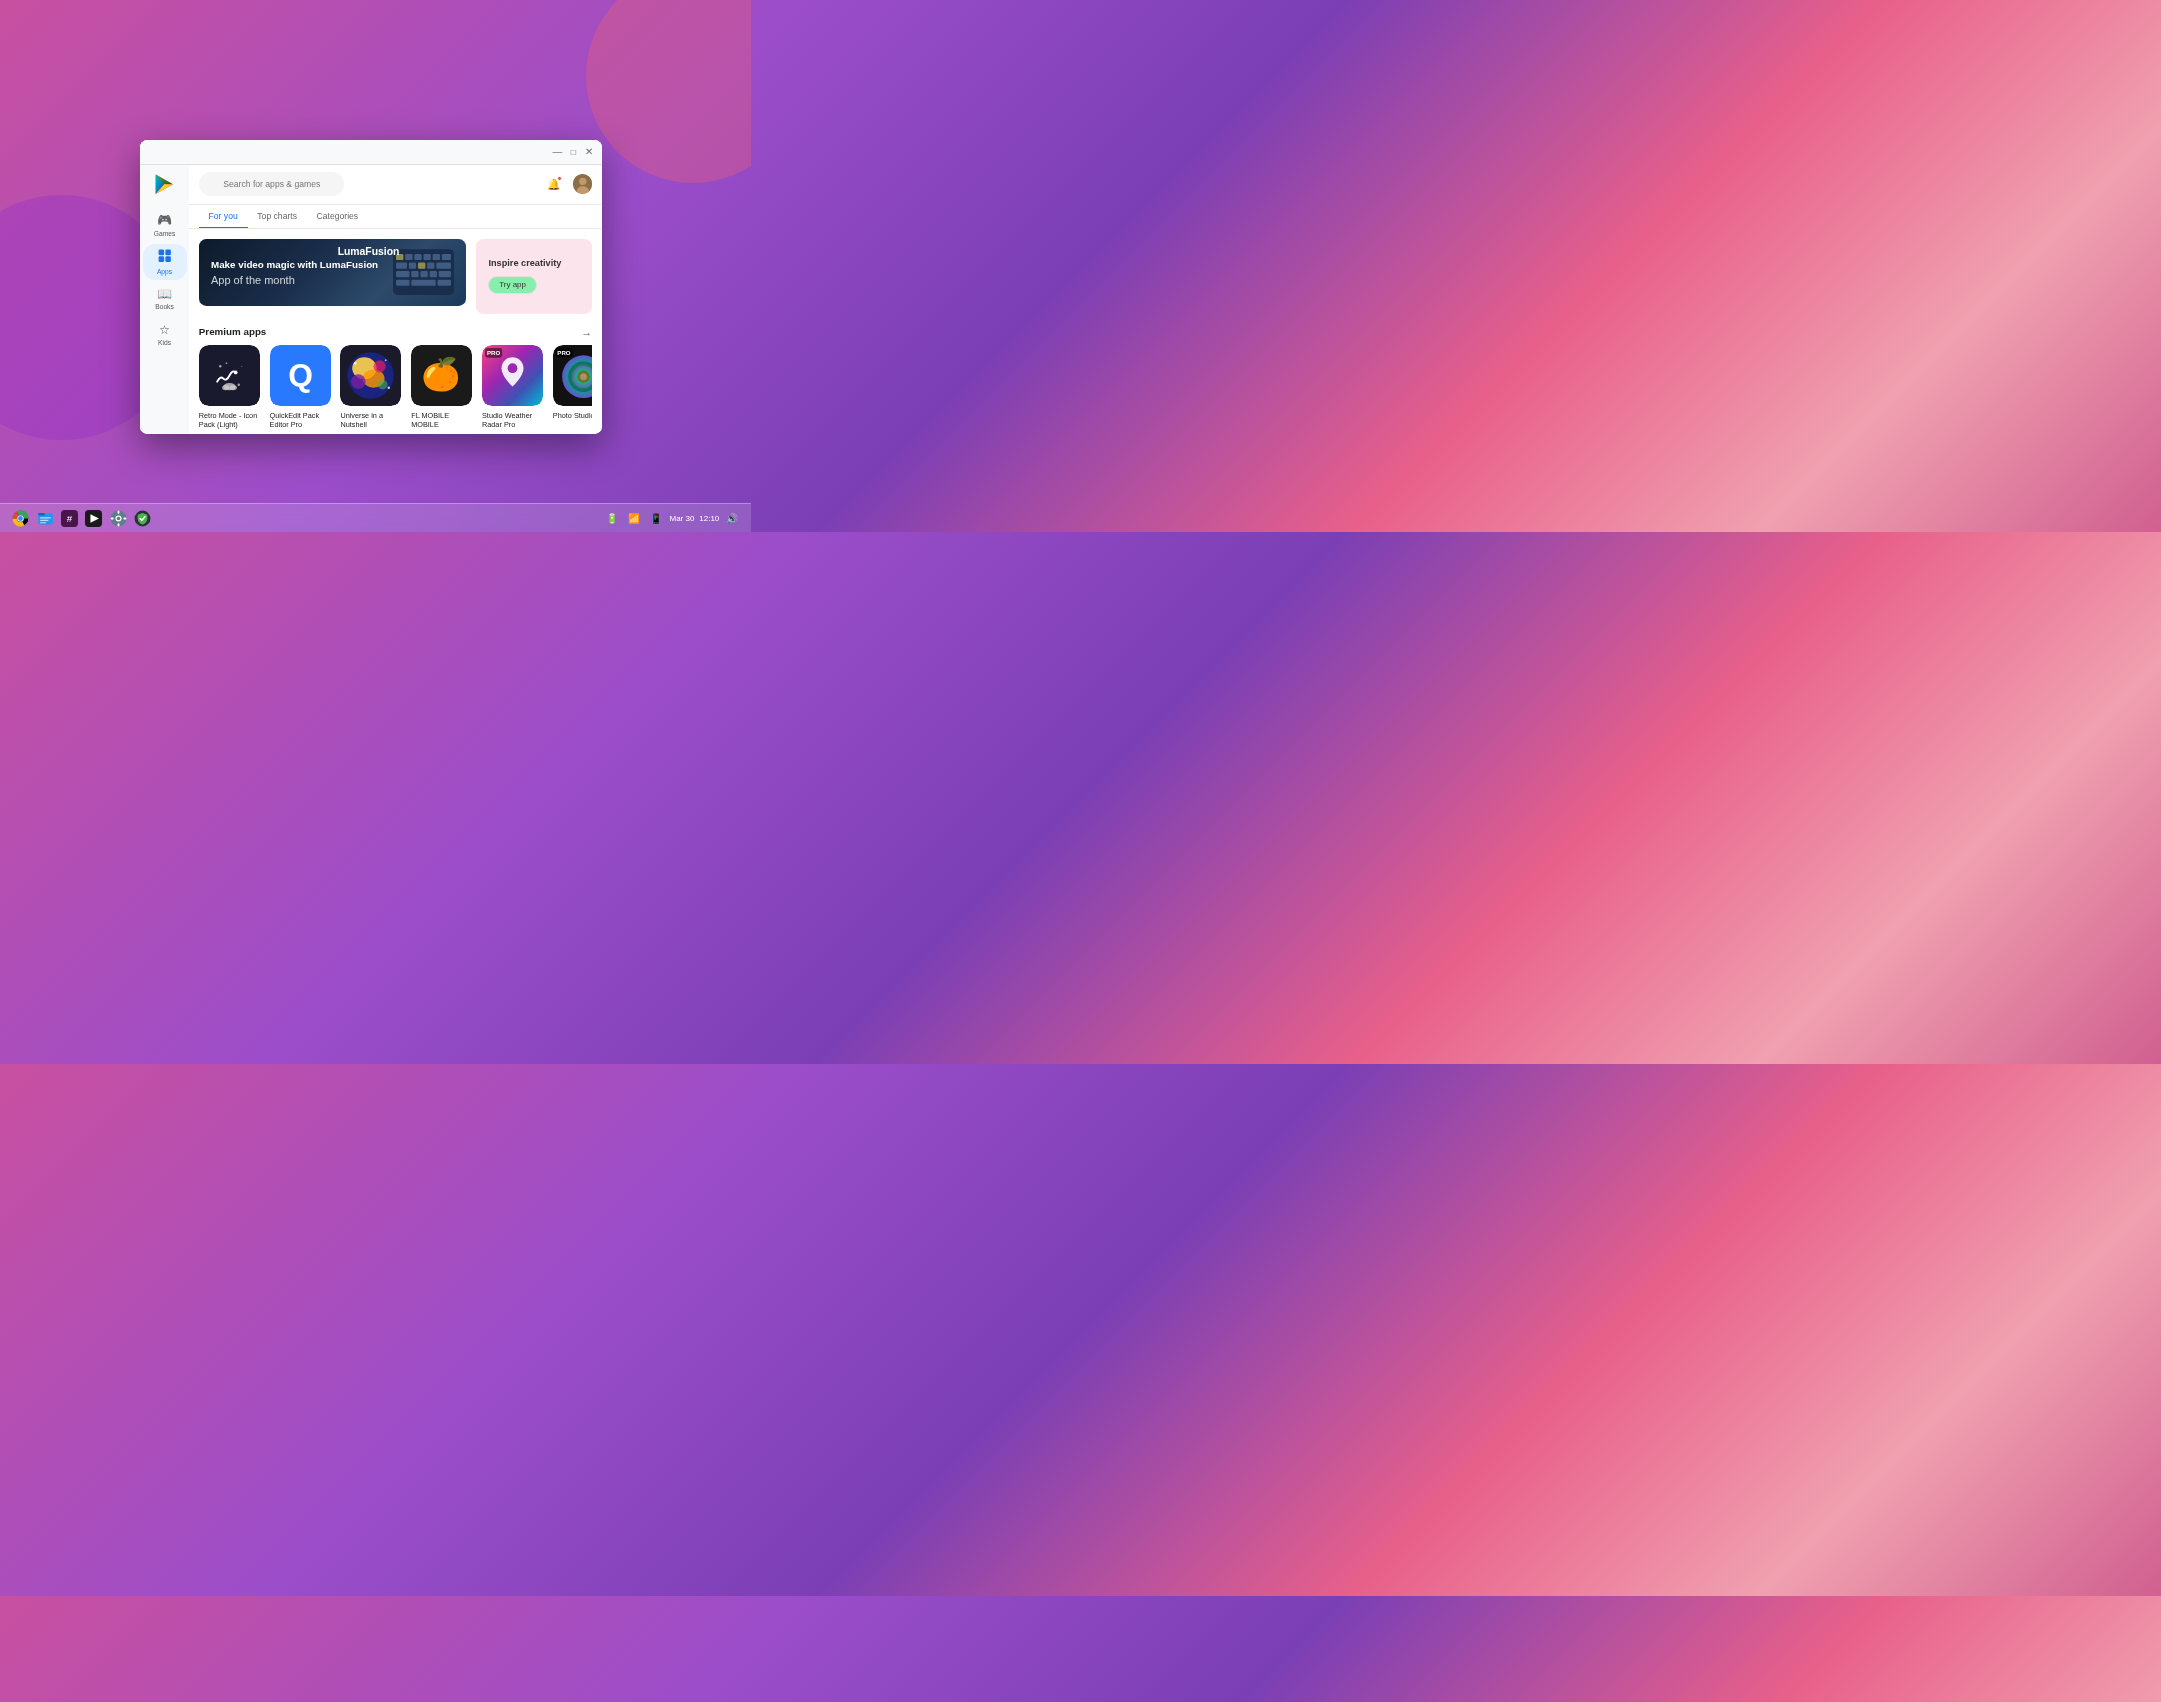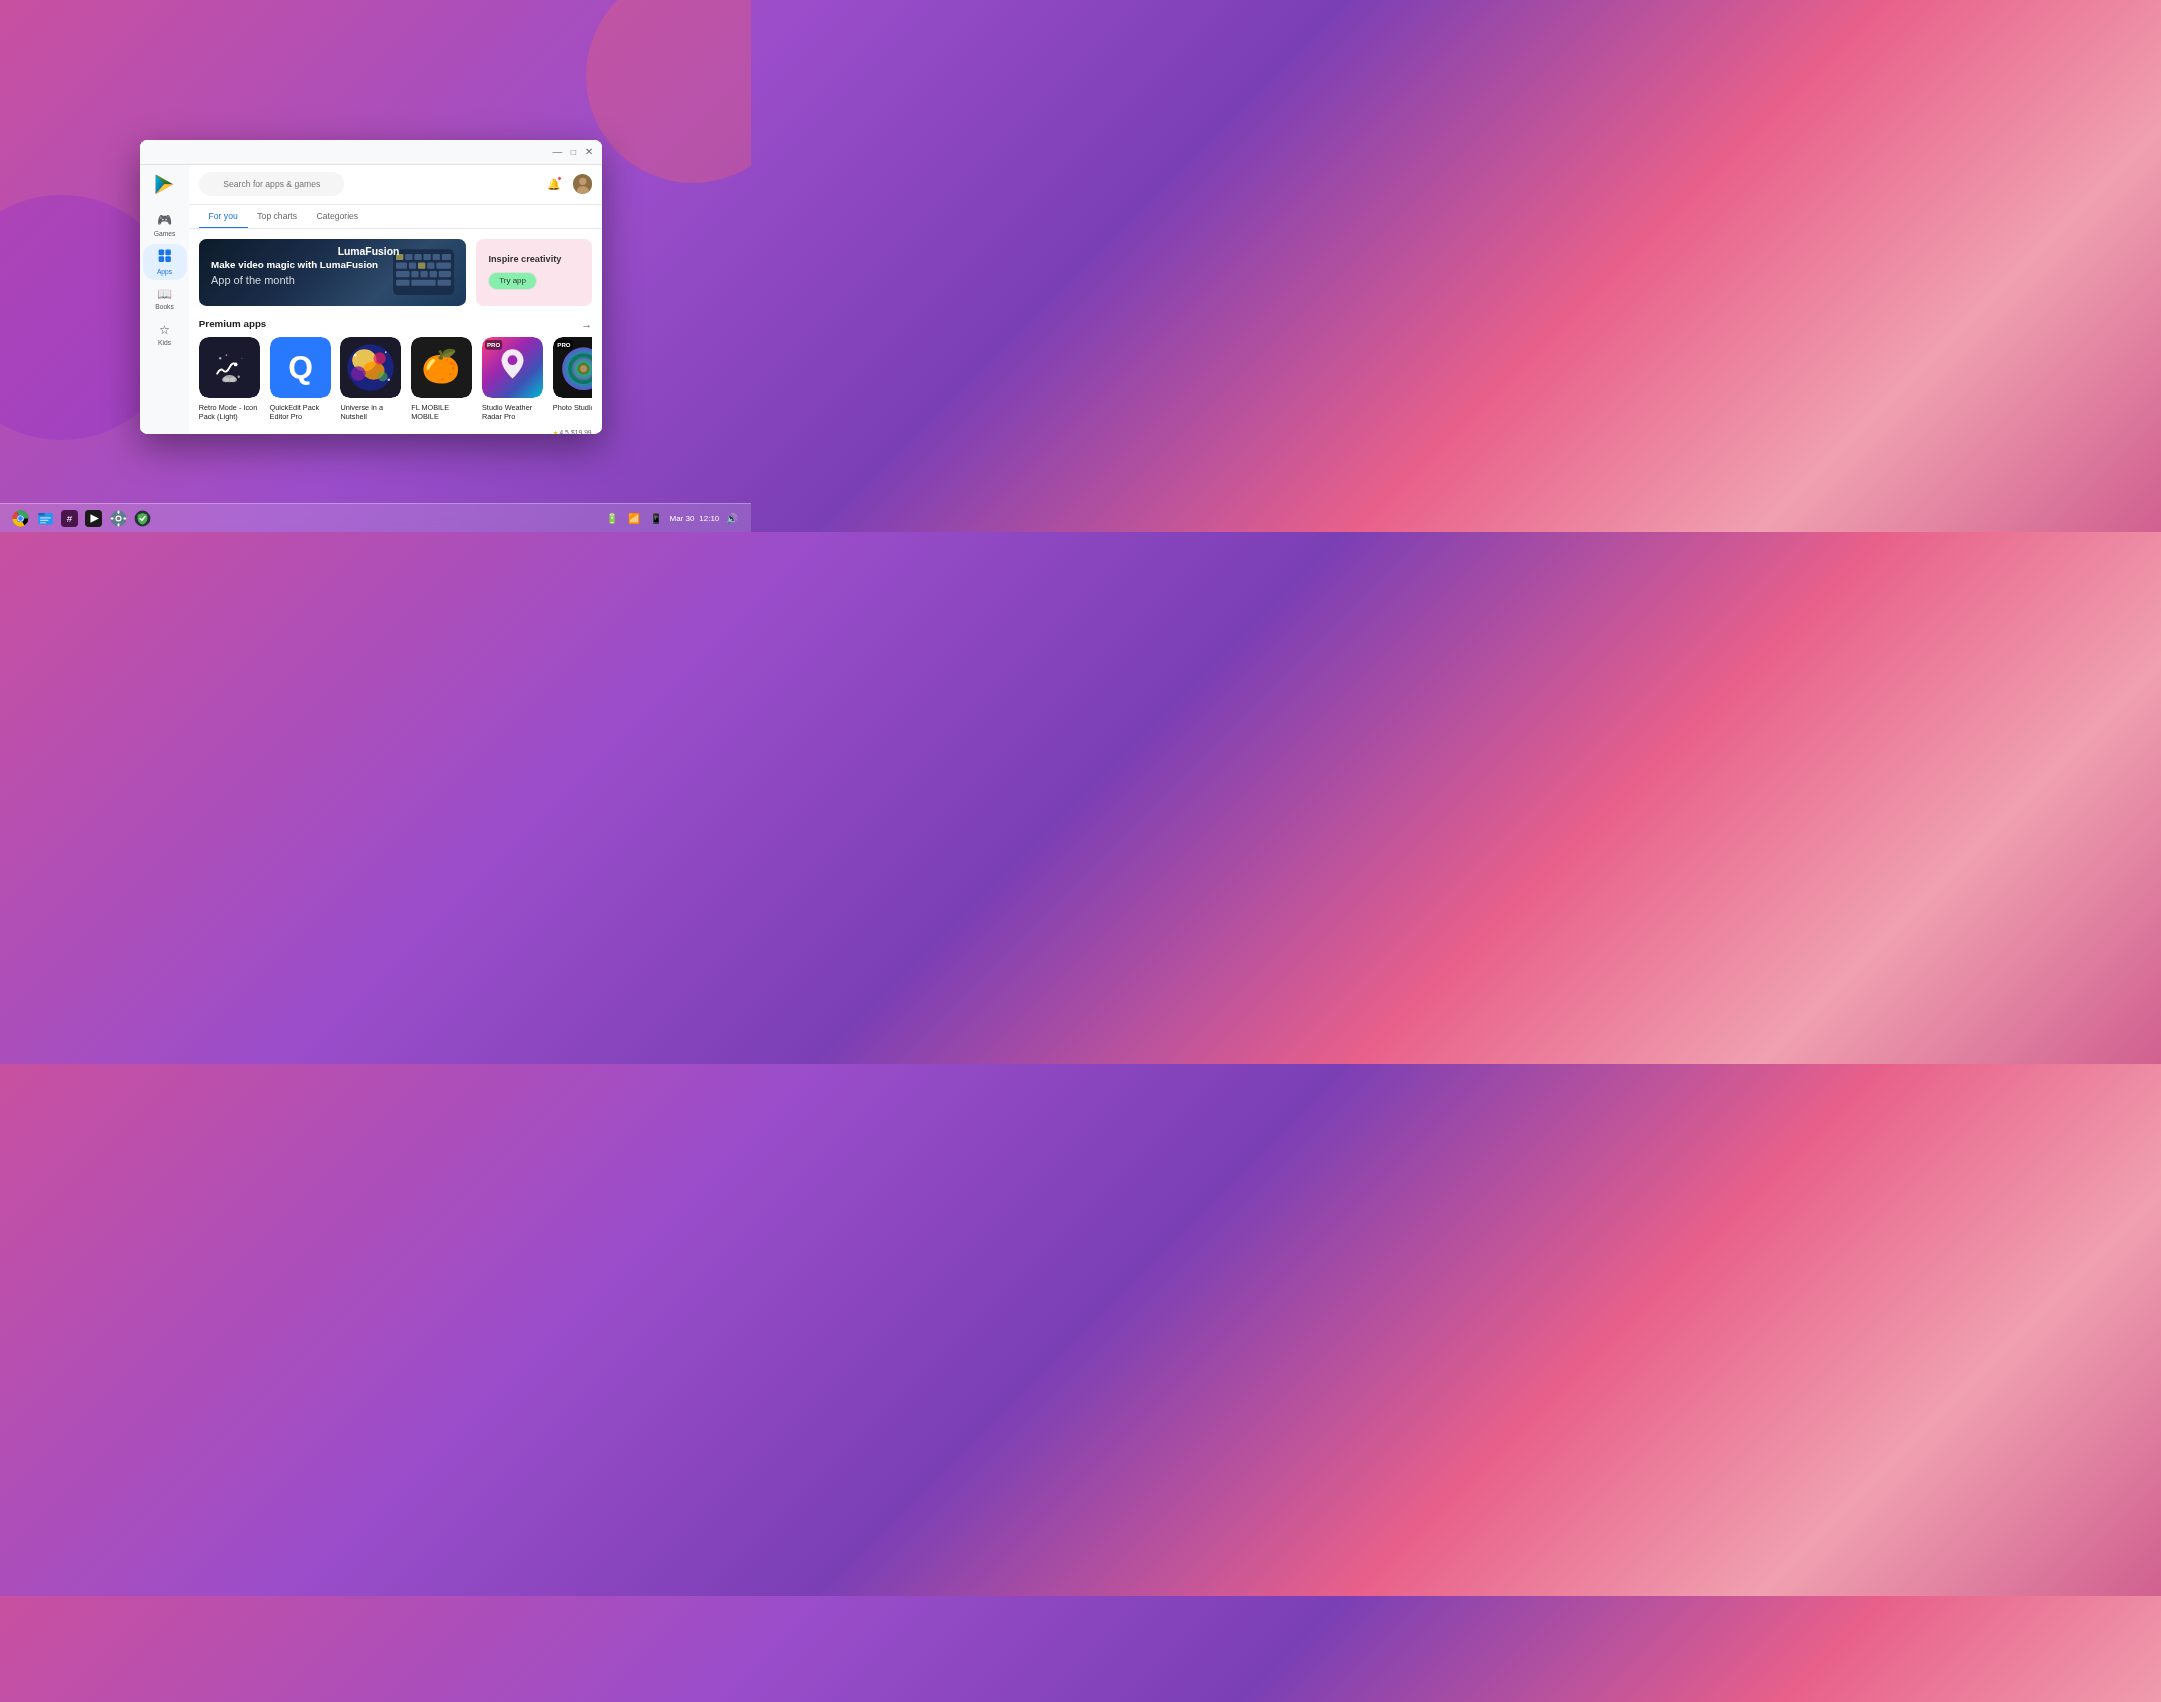--- a/index.html
+++ b/index.html
@@ -340,21 +340,21 @@
     
     .inspire-card {
       width: 116px;
       background: #fce4ec;
       border-radius: 7.3px;
       padding: 12.2px;
       display: flex;
       flex-direction: column;
       align-items: flex-start;
       justify-content: center;
-      height: 67px;
+      height: 75px;
     }
 
     .inspire-title {
       font-size: 9.2px;
       font-weight: 600;
       color: #333;
       margin-bottom: 7.3px;
     }
 
     .try-app-btn {

